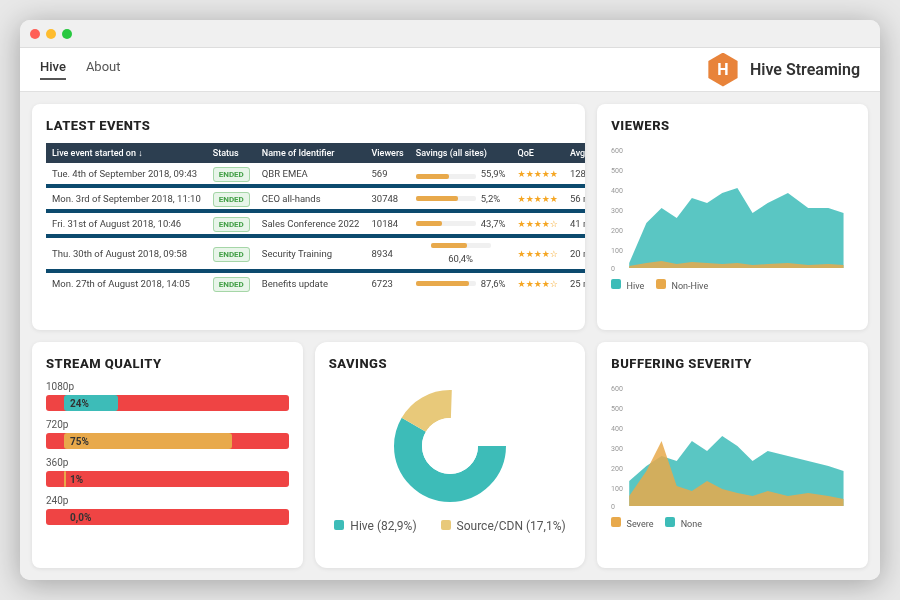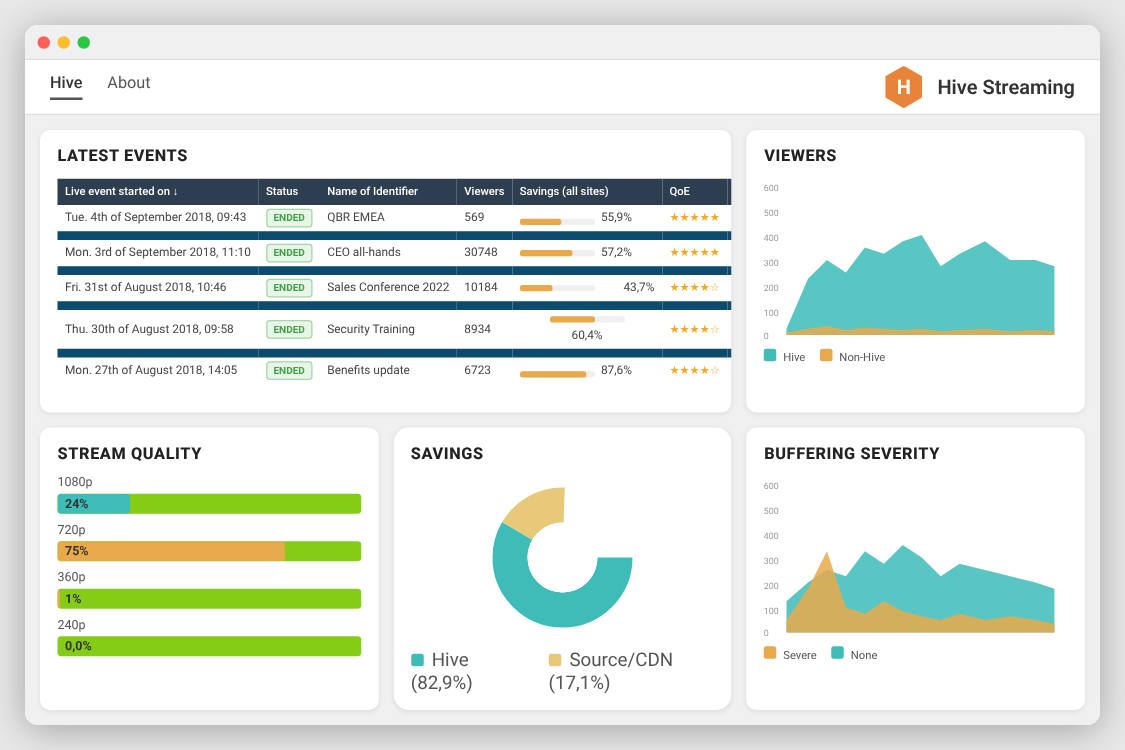--- a/index.html
+++ b/index.html
@@ -117,21 +117,21 @@
       background: #2c3e50;
       color: #fff;
       padding: 5px 6px;
       text-align: left;
       font-weight: 500;
       font-size: 9px;
       white-space: nowrap;
     }
     .events-table td {
       padding: 5px 6px;
-      border-bottom: 7px solid #0c4a6e;
+      border-bottom: 4px solid #0c4a6e;
       color: #444;
       white-space: nowrap;
       font-size: 9.5px;
     }
     .events-table tr:last-child td { border-bottom: none; }
     .ended-badge {
       background: #e8f5e9;
       color: #43a047;
       font-size: 8px;
       font-weight: bold;
@@ -140,26 +140,26 @@
       border: 1px solid #a5d6a7;
     }
     .stars { color: #f5a623; font-size: 9px; }
     
     .chart-area { width: 100%; height: 130px; position: relative; }
     .chart-legend { display: flex; gap: 12px; margin-top: 6px; font-size: 9px; color: #555; }
     .legend-dot { width: 10px; height: 10px; border-radius: 2px; display: inline-block; margin-right: 3px; }
     
     .quality-row { margin-bottom: 8px; }
     .quality-label { font-size: 10px; color: #555; margin-bottom: 3px; display: flex; justify-content: space-between; align-items: flex-end; }
-    .quality-bar-bg { height: 16px; background: #84cc16; border-radius: 3px; position: relative; overflow: hidden; }
+    .quality-bar-bg { height: 16px; background: #ef4444; border-radius: 3px; position: relative; overflow: hidden; padding-left: 18px; }
     .quality-bar-fill { height: 100%; border-radius: 3px; display: flex; align-items: center; }
     .quality-bar-pct { font-size: 10px; font-weight: bold; padding-left: 6px; color: #333; }
     
     .donut-container { display: flex; flex-direction: column; align-items: center; }
-    .donut-legend { display: flex; gap: 24px; margin-top: 8px; font-size: 15px; color: #555; }
+    .donut-legend { display: flex; gap: 24px; margin-top: 8px; font-size: 12px; color: #555; }
     
   </style>
 </head>
 <body>
 
 <div class="window">
 
   <div class="title-bar">
     <div class="dot red"></div>
     <div class="dot yellow"></div>
@@ -215,33 +215,33 @@
             <tr>
       <td>Mon. 3rd of September 2018, 11:10</td>
       <td><span class="ended-badge">ENDED</span></td>
       <td>CEO all-hands</td>
       <td>30748</td>
       <td>
         <div style="display:flex;align-items:center;gap:5px;">
           <div style="width:60px;height:5px;background:#f0f0f0;border-radius:2px;">
             <div style="width:42px;height:5px;background:#e8a94b;border-radius:2px;"></div>
           </div>
-          <span>57,2%</span>
+          <span>5,2%</span>
         </div>
       </td>
       <td><span class="stars">★★★★★</span></td>
       <td>56 min</td>
     </tr>
             <tr>
       <td>Fri. 31st of August 2018, 10:46</td>
       <td><span class="ended-badge">ENDED</span></td>
       <td>Sales Conference 2022</td>
       <td>10184</td>
       <td>
-        <div style="display:flex;align-items:center;gap:23px;justify-content:center;">
+        <div style="display:flex;align-items:center;gap:5px;justify-content:center;">
           <div style="width:60px;height:5px;background:#f0f0f0;border-radius:2px;">
             <div style="width:26px;height:5px;background:#e8a94b;border-radius:2px;"></div>
           </div>
           <span>43,7%</span>
         </div>
       </td>
       <td><span class="stars">★★★★☆</span></td>
       <td>41 min</td>
     </tr>
             <tr>
@@ -259,21 +259,21 @@
       </td>
       <td><span class="stars">★★★★☆</span></td>
       <td>20 min</td>
     </tr>
             <tr>
       <td>Mon. 27th of August 2018, 14:05</td>
       <td><span class="ended-badge">ENDED</span></td>
       <td>Benefits update</td>
       <td>6723</td>
       <td>
-        <div style="display:flex;align-items:flex-end;gap:5px;">
+        <div style="display:flex;align-items:center;gap:5px;">
           <div style="width:60px;height:5px;background:#f0f0f0;border-radius:2px;">
             <div style="width:53px;height:5px;background:#e8a94b;border-radius:2px;"></div>
           </div>
           <span>87,6%</span>
         </div>
       </td>
       <td><span class="stars">★★★★☆</span></td>
       <td>25 min</td>
     </tr>
           </tbody>

